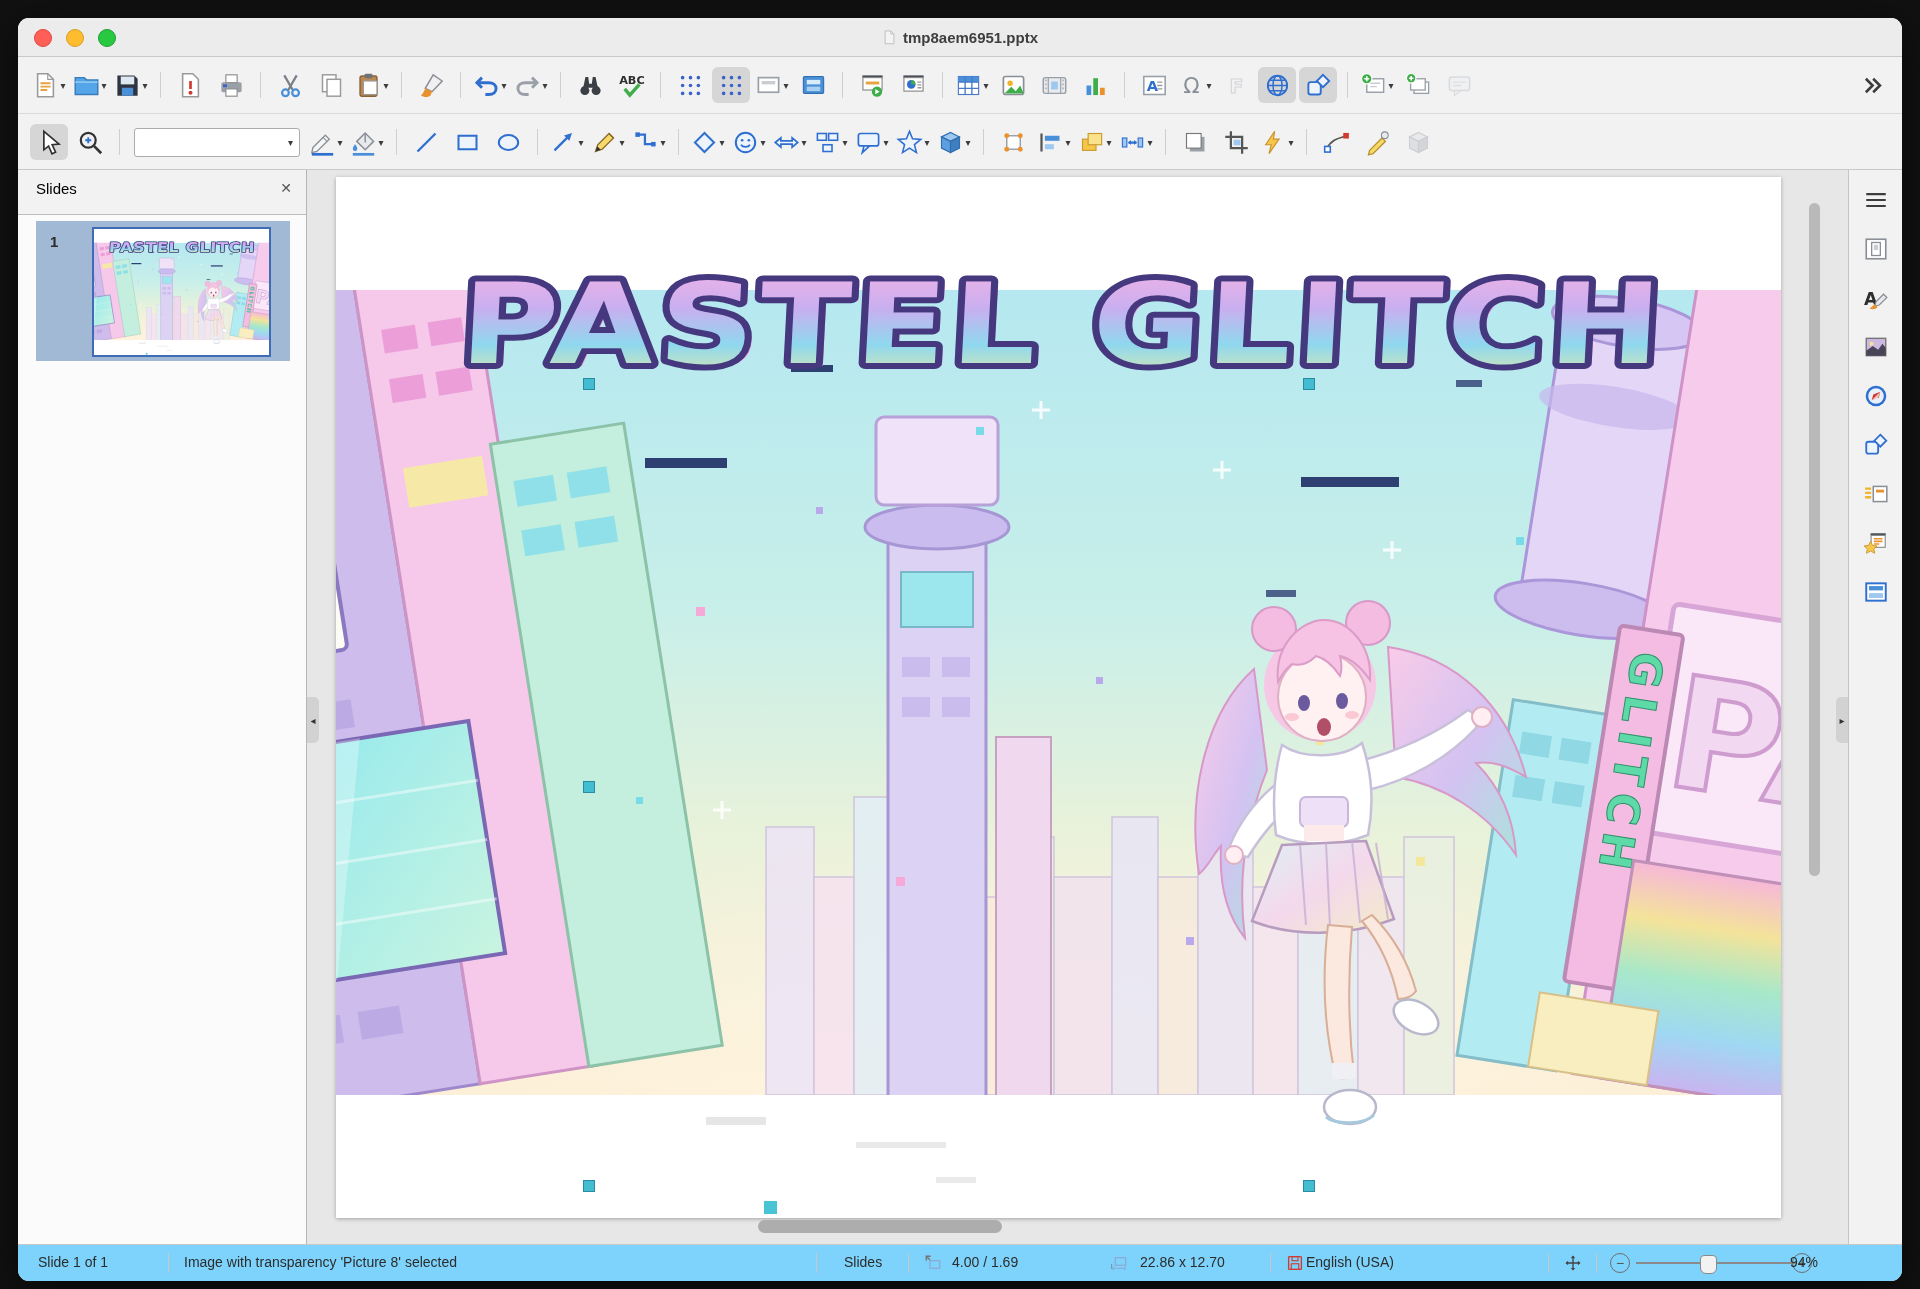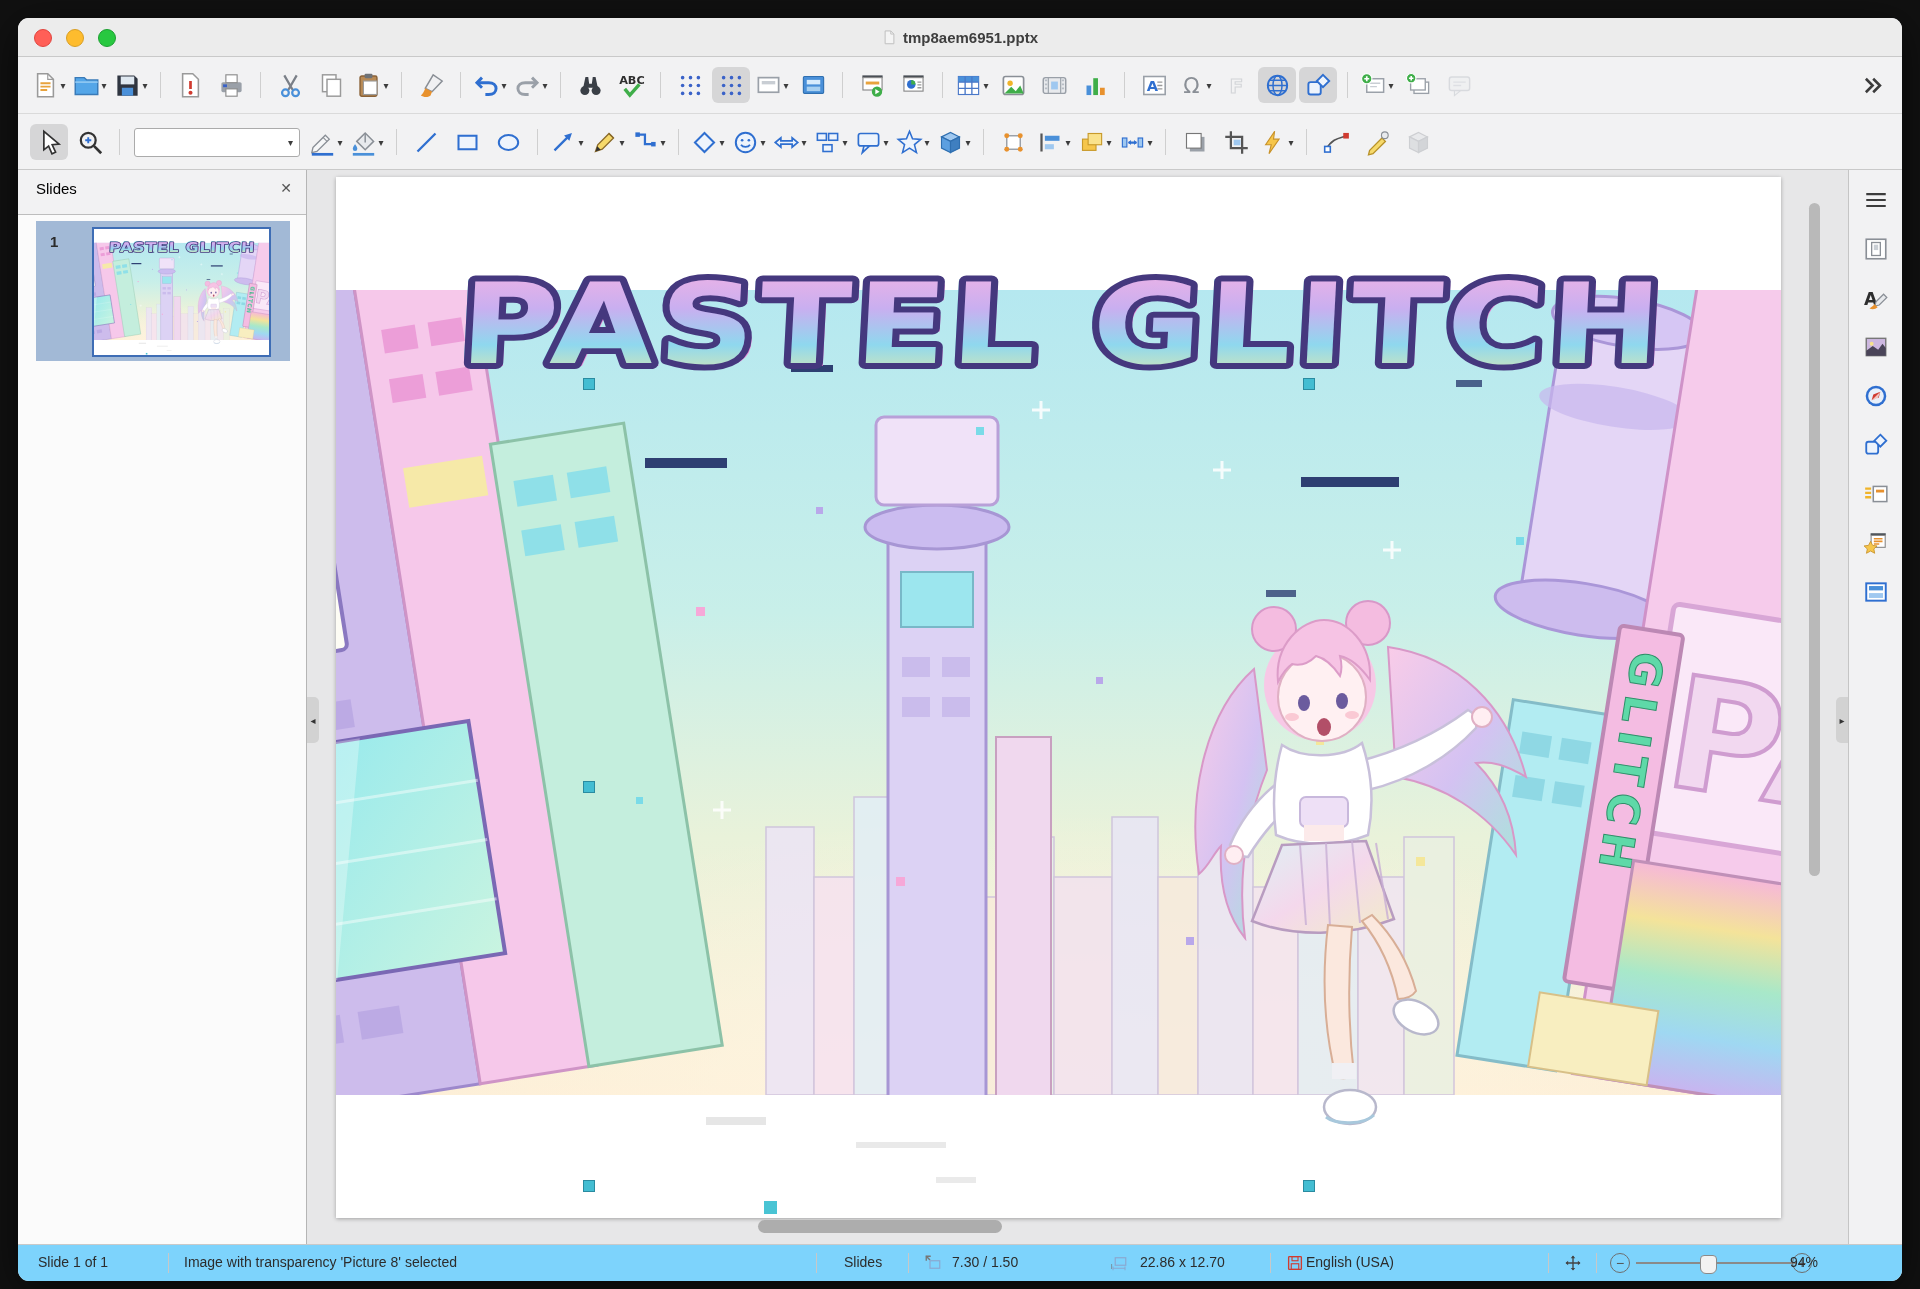--- a/index.html
+++ b/index.html
@@ -1077,21 +1077,21 @@
   <div class="statusbar">
     <span class="sb-item" style="left:20px">Slide 1 of 1</span>
     <span class="sb-sep" style="left:150px"></span>
     <span class="sb-item" style="left:166px">Image with transparency 'Picture 8' selected</span>
     <span class="sb-sep" style="left:798px"></span>
     <span class="sb-item" style="left:826px">Slides</span>
     <span class="sb-sep" style="left:890px"></span>
     <svg class="sb-ic" style="left:906px" viewBox="0 0 24 24">
         <use href="#sym-pos"></use>
       </svg>
-    <span class="sb-item" style="left:934px">7.30 / 1.50</span>
+    <span class="sb-item" style="left:934px">4.00 / 1.69</span>
     <svg class="sb-ic" style="left:1092px" viewBox="0 0 24 24">
         <use href="#sym-size"></use>
       </svg>
     <span class="sb-item" style="left:1122px">22.86 x 12.70</span>
     <span class="sb-sep" style="left:1252px"></span>
     <svg class="sb-ic" style="left:1268px" viewBox="0 0 24 24">
         <use href="#sym-floppy-red"></use>
       </svg>
     <span class="sb-item" style="left:1288px">English (USA)</span>
     <span class="sb-sep" style="left:1530px"></span>

